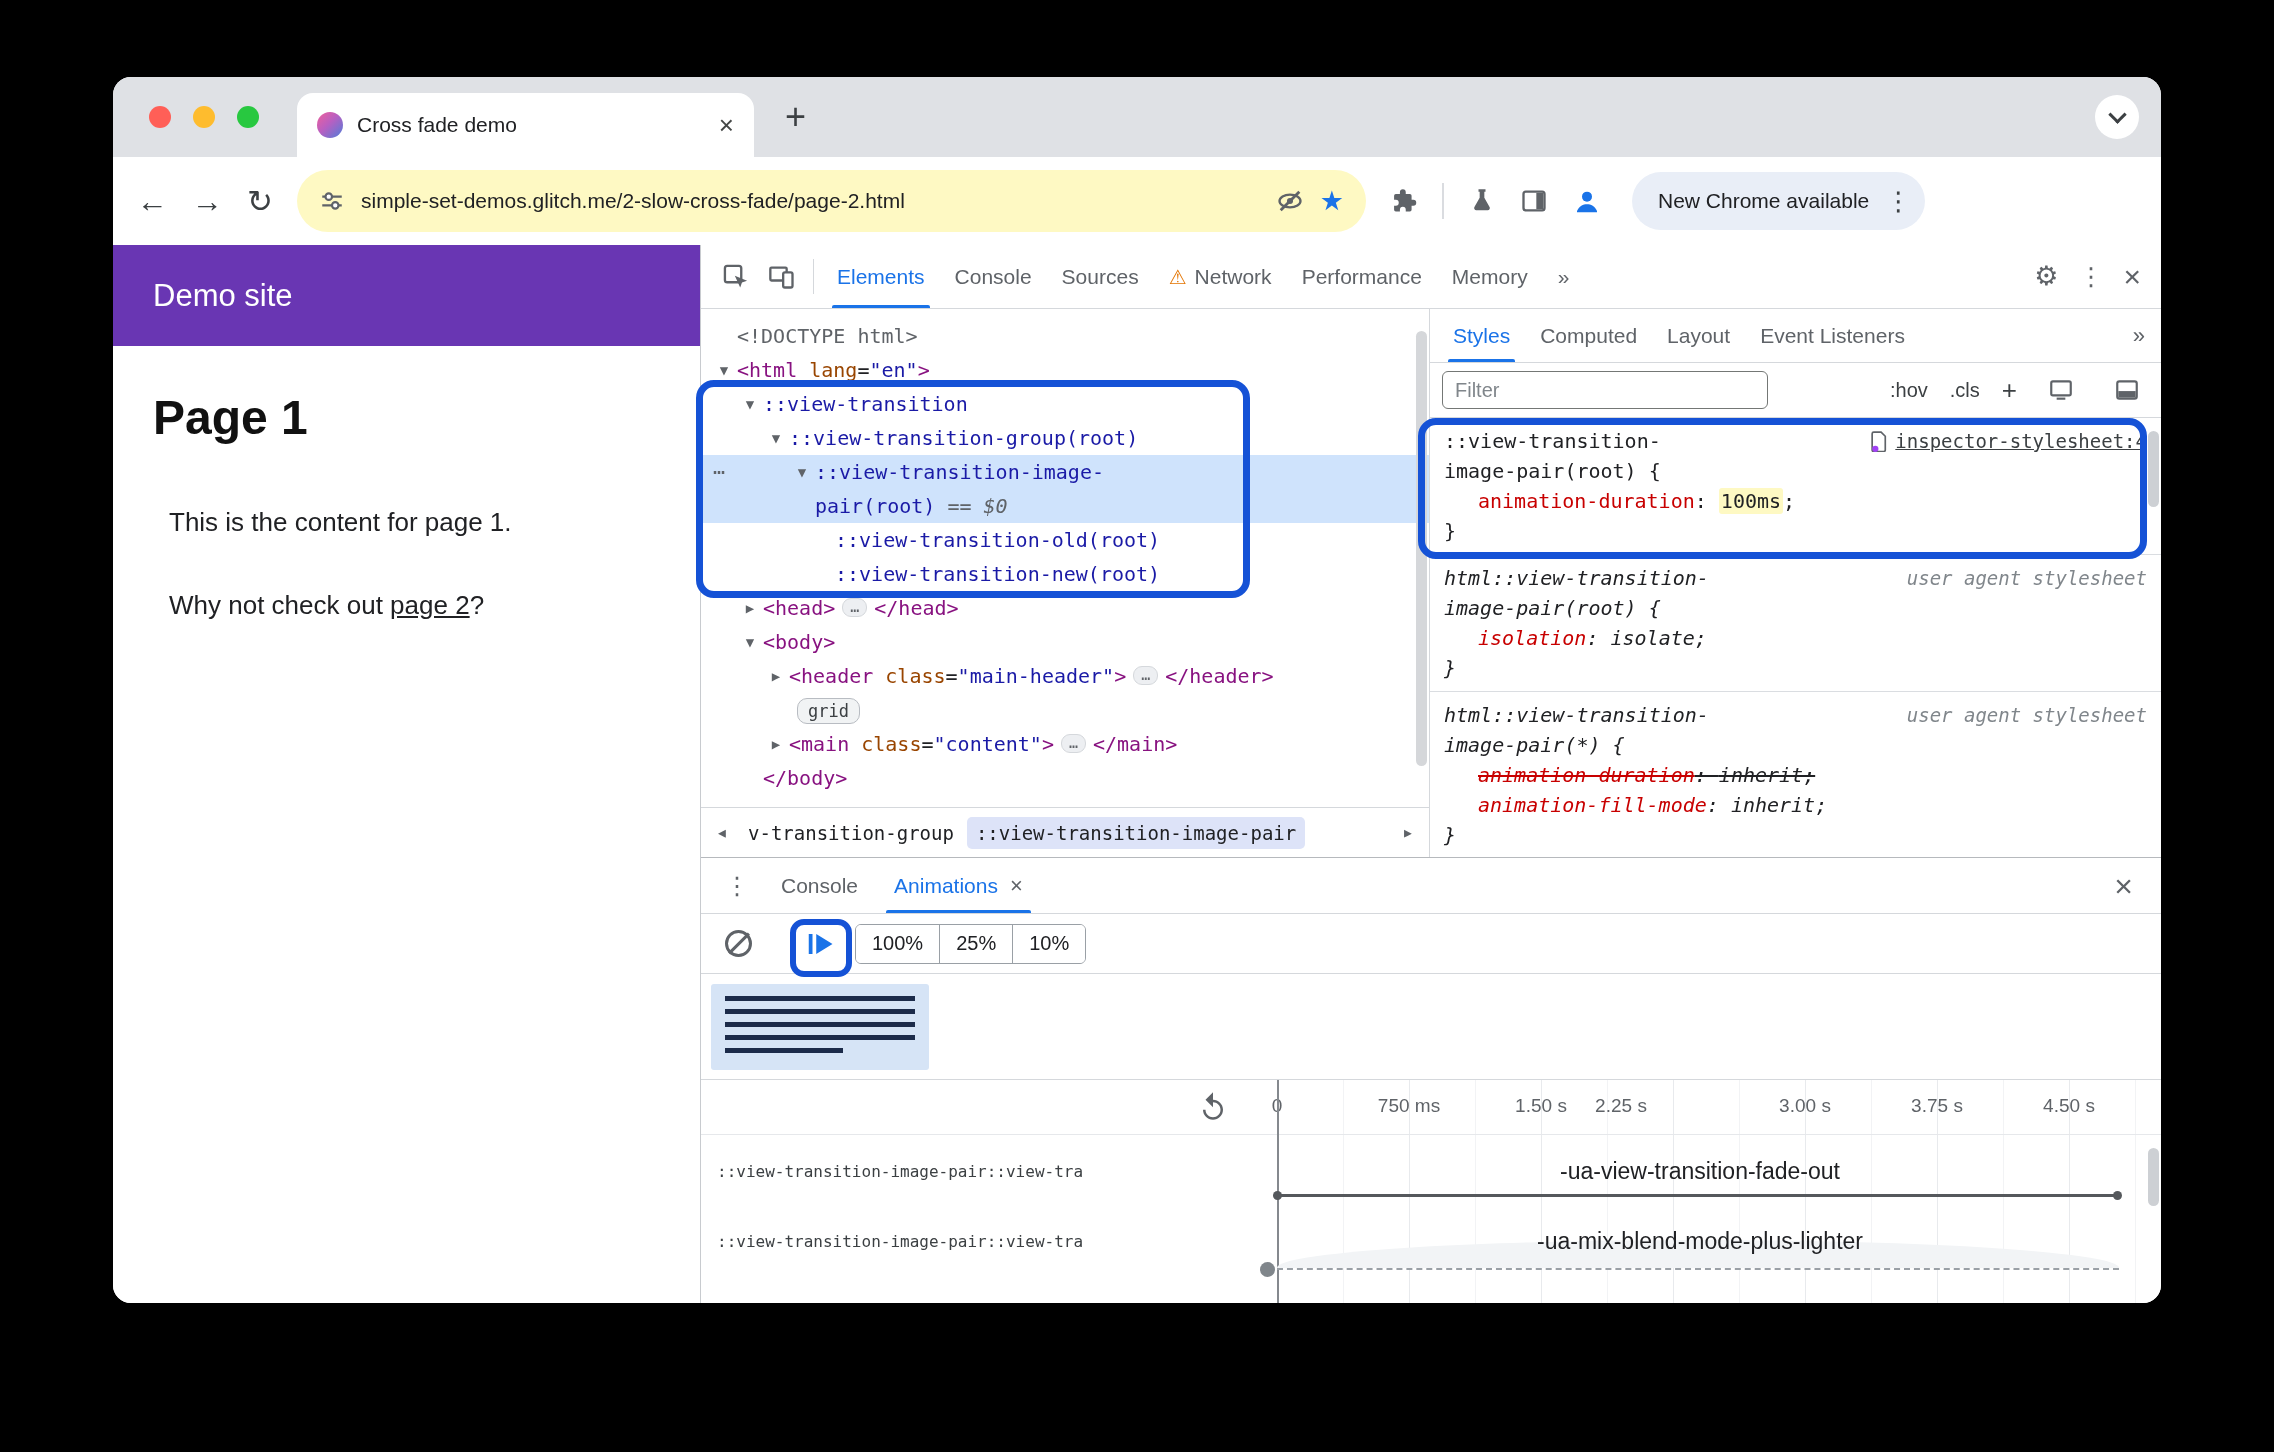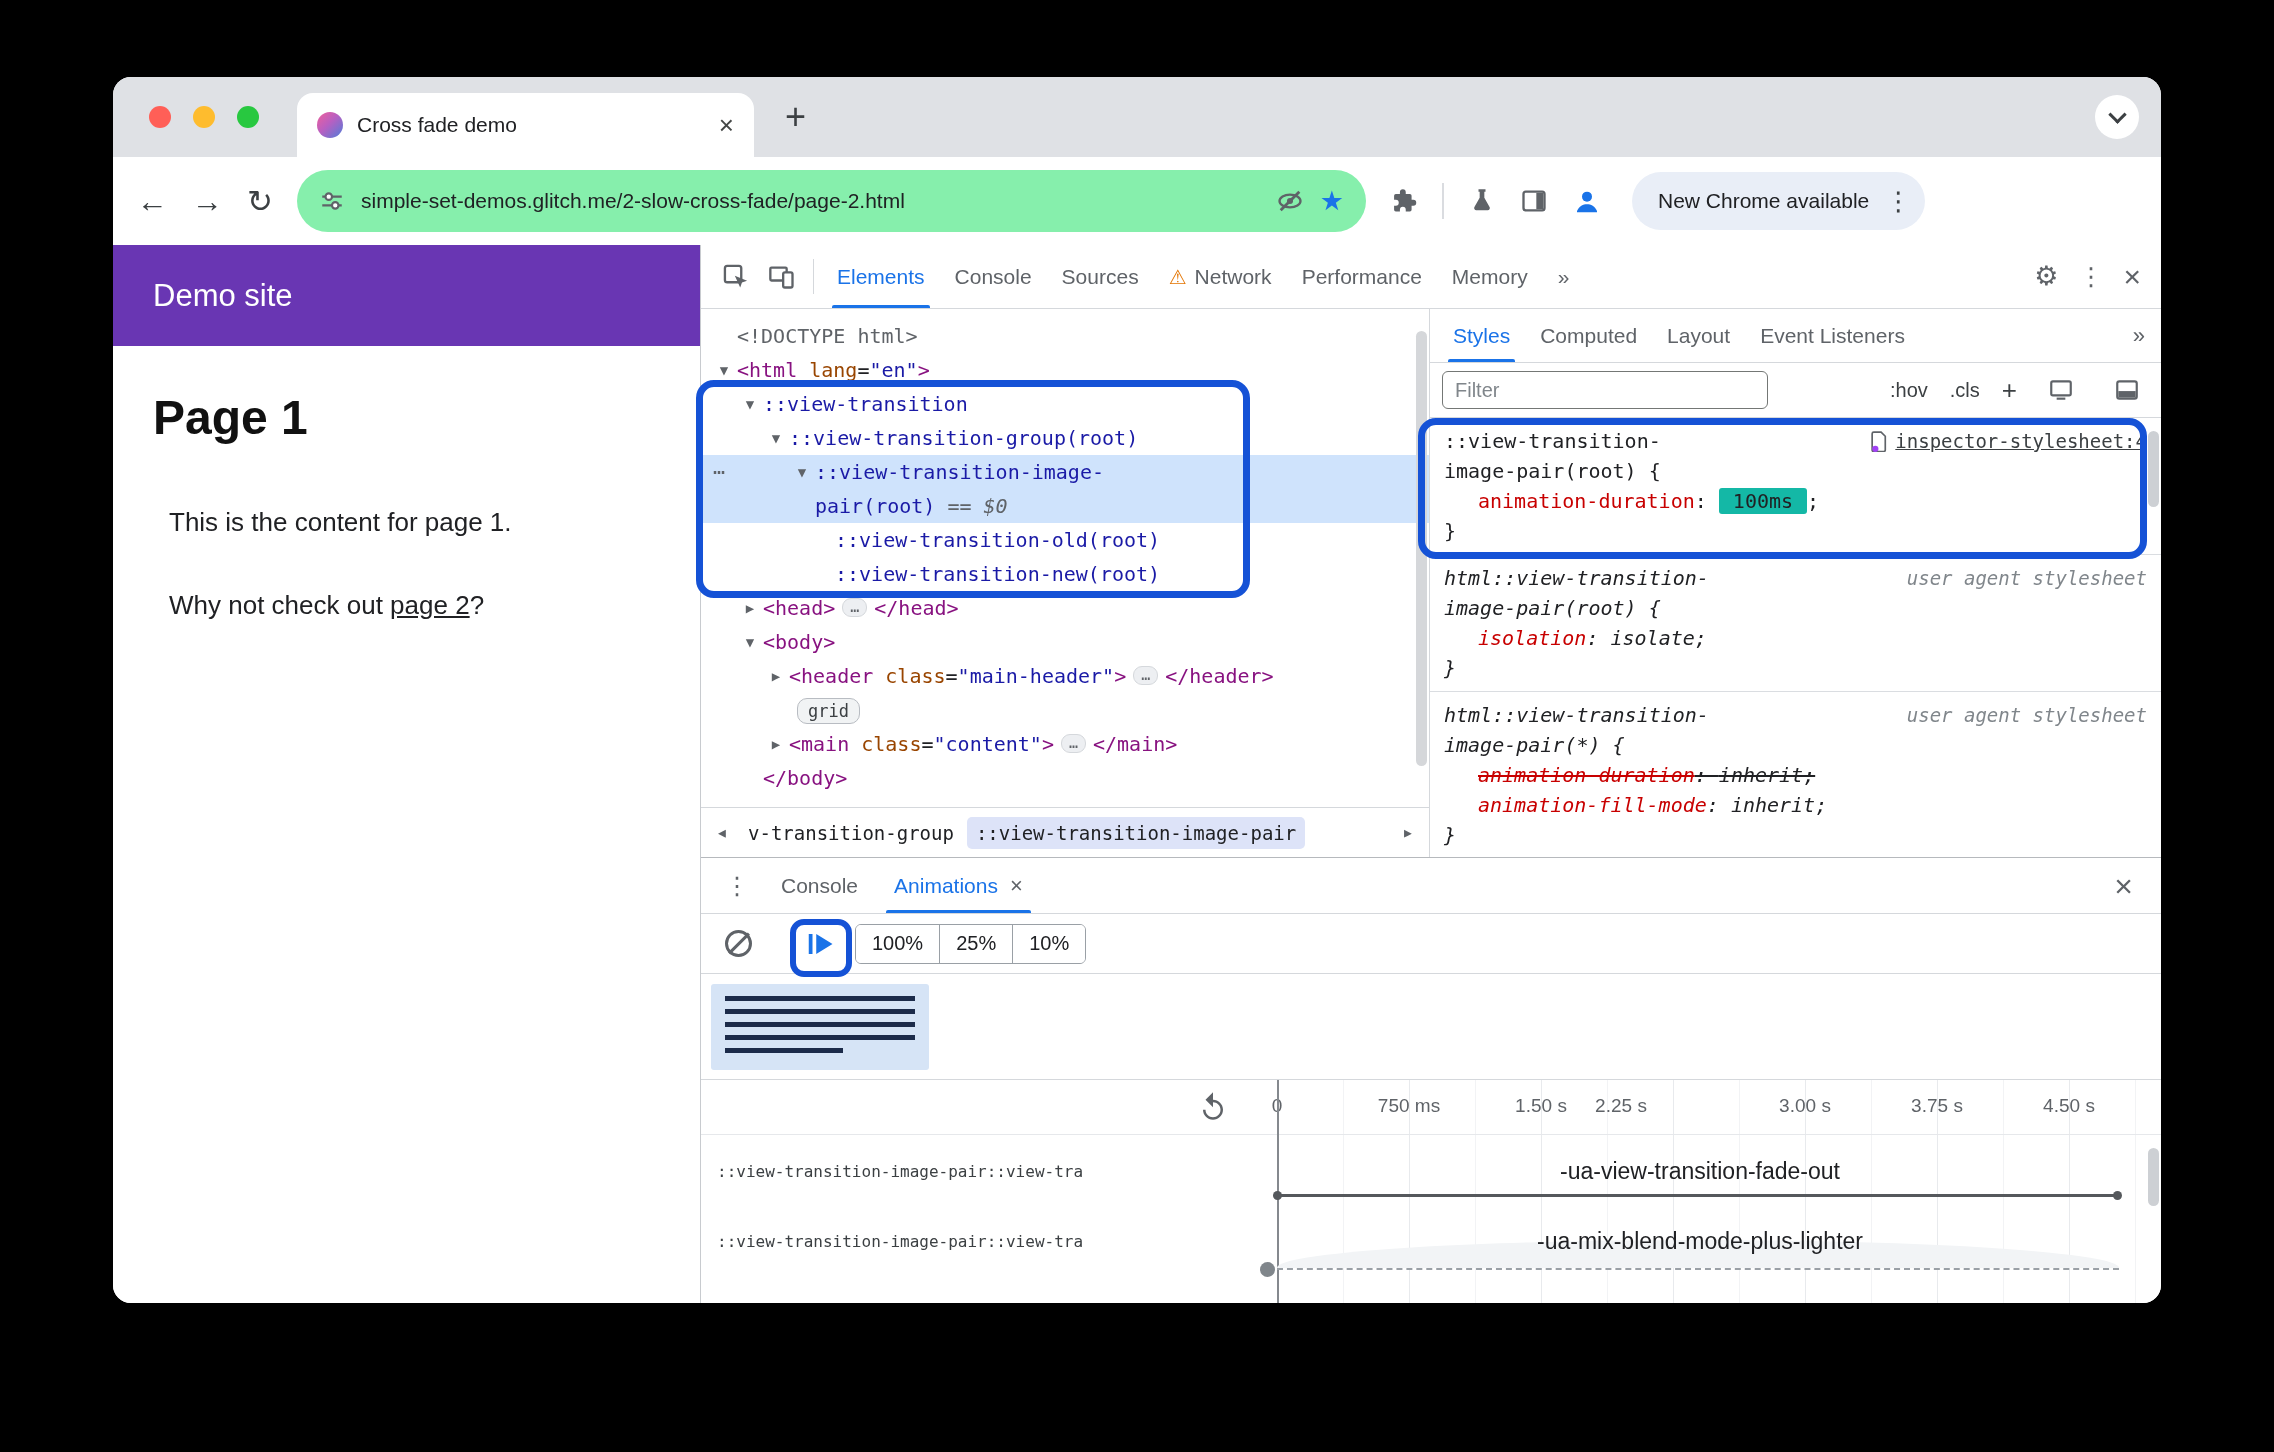--- a/index.html
+++ b/index.html
@@ -30,21 +30,21 @@
   .tab-title { font-size:21px; color:#202124; flex:1; white-space:nowrap; overflow:hidden; }
   .tab-close { font-size:26px; color:#444746; line-height:1; }
   .newtab-btn { position:absolute; left:672px; top:0; height:80px; display:flex; align-items:center; font-size:36px; color:#3C4043; }
   .strip-chevron { position:absolute; right:22px; top:18px; width:44px; height:44px; border-radius:50%;
     background:#fff; display:flex; align-items:center; justify-content:center; }
   .chev-down { width:13px; height:13px; border-right:3px solid #3C4043; border-bottom:3px solid #3C4043;
     transform:rotate(45deg) translate(-2px,-2px); }
   
   .navbar { height:88px; background:#fff; flex:none; display:flex; align-items:center; padding:0 24px; gap:24px; }
   .nav-icon { font-size:31px; color:#3C4043; line-height:1; }
-  .urlpill { width:1069px; height:62px; background:#86efac; border-radius:32px;
+  .urlpill { width:1069px; height:62px; background:#fef9c3; border-radius:32px;
     display:flex; align-items:center; padding:0 22px; gap:16px; flex:none; }
   .url-text { font-size:21px; color:#202124; flex:1; white-space:nowrap; overflow:hidden; }
   .pill-icon { flex:none; display:flex; }
   .star { font-size:27px; color:#1A73E8; }
   .nav-divider { width:2px; height:36px; background:#DADCE0; }
   .new-chrome { height:58px; border-radius:30px; background:#E9EEF7; display:flex; align-items:center;
     padding:0 14px 0 26px; gap:16px; margin-left:6px; }
   .new-chrome-label { font-size:21px; color:#202124; white-space:nowrap; }
   .kebab { font-size:26px; color:#3C4043; line-height:1; }
   
@@ -99,21 +99,21 @@
   .filter-box { width:326px; height:38px; border:1px solid #747775; border-radius:6px; background:#fff;
     font-size:20px; color:#444746; padding:0 12px; outline:none; font-family:"Liberation Sans",sans-serif; }
   .filter-box::placeholder { color:#80868B; }
   .tool-text { font-size:20px; color:#3C4043; }
   .rules { flex:1; font-family:"DejaVu Sans Mono",monospace; font-size:20px; line-height:30px; overflow:hidden; }
   .rule { padding:8px 14px; }
   .rule-sep { border-top:1px solid #DADDE1; }
   .rule-line { display:flex; justify-content:space-between; align-items:center; gap:10px; }
   .decl { padding-left:34px; white-space:nowrap; }
   .prop { color:#C80000; }
-  .value-hl { background:#14b8a6; border-radius:3px; padding:1px 14px; }
+  .value-hl { background:#fef9c3; border-radius:3px; padding:1px 2px; }
   .origin { color:#80868B; font-style:italic; font-size:19px; white-space:nowrap; }
   .sheet-link { display:flex; align-items:center; gap:7px; font-size:19px; color:#3C4043; white-space:nowrap; }
   .sheet-link .lnk { text-decoration:underline; }
   .strike span { text-decoration:line-through; }
   .styles-scrollbar { position:absolute; right:2px; top:122px; width:11px; height:76px; background:#CDD0D4; border-radius:6px; }
   
   .drawer { flex:1; min-height:0; border-top:1px solid #B6B9BD; display:flex; flex-direction:column; }
   .drawer-tabs { height:56px; flex:none; display:flex; align-items:stretch; border-bottom:1px solid #D5D8DC; padding-left:10px; }
   .drawer-kebab { align-self:center; font-size:24px; color:#5F6368; padding:0 14px; }
   .drawer-tab { display:flex; align-items:center; gap:12px; padding:0 18px; font-size:21px; color:#5F6368; position:relative; }

